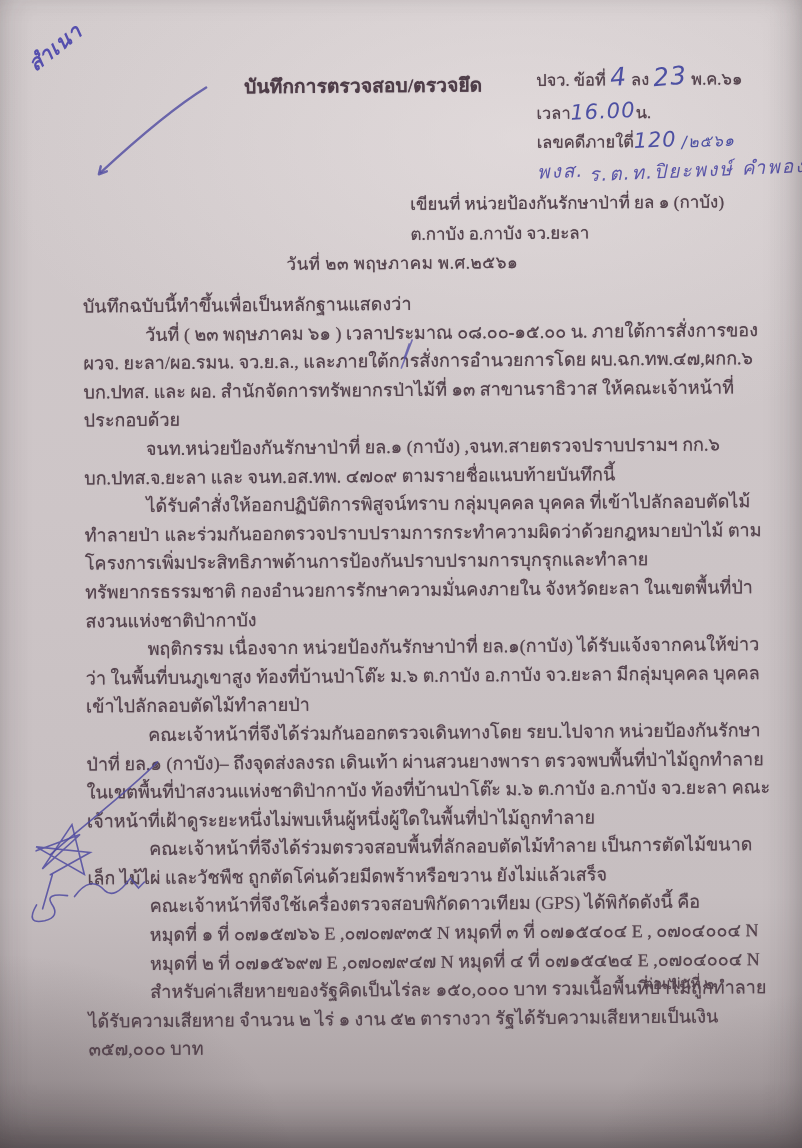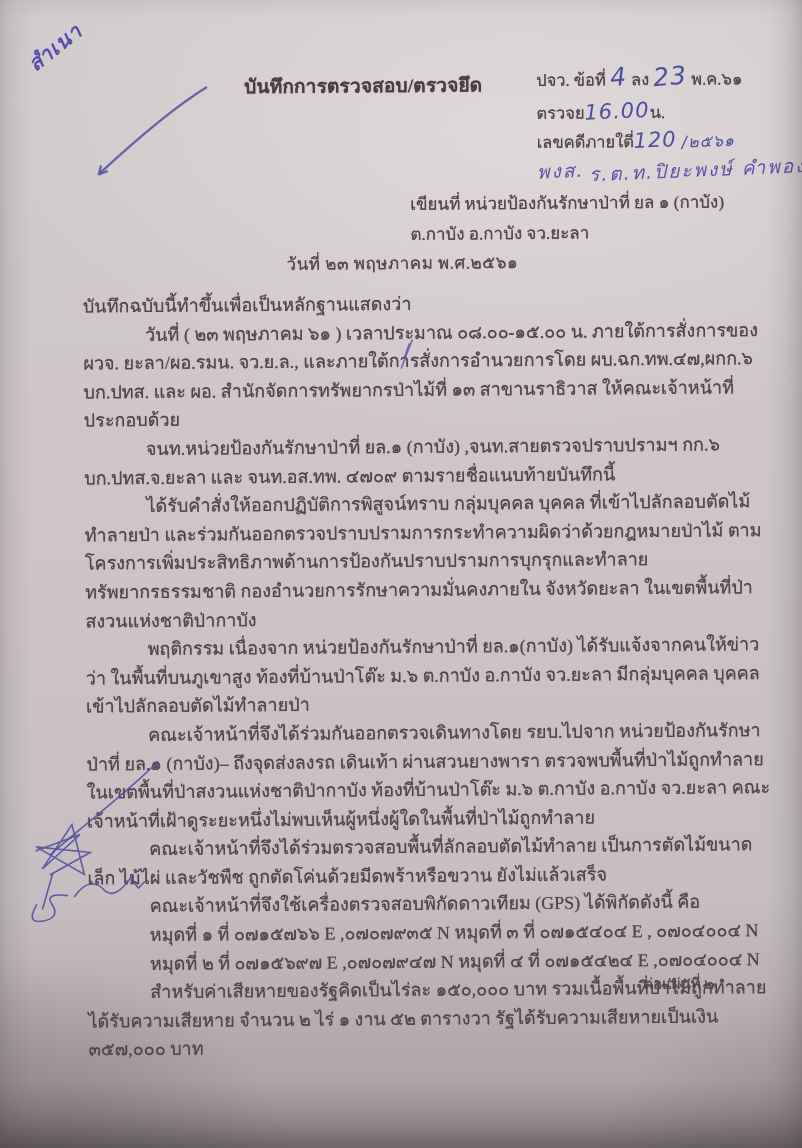--- a/index.html
+++ b/index.html
@@ -76,21 +76,21 @@
 
     <div class="hline l1">
       <span class="printed">ปจว. ข้อที่</span>
       <span class="hand big">4</span>
       <span class="printed">ลง</span>
       <span class="hand big">23</span>
       <span class="printed">พ.ค.๖๑</span>
     </div>
 
     <div class="hline l2">
-      <span class="printed">ตรวจย</span><span class="hand med">16.00</span><span class="printed">น.</span>
+      <span class="printed">เวลา</span><span class="hand med">16.00</span><span class="printed">น.</span>
     </div>
 
     <div class="hline l3">
       <span class="printed">เลขคดีภายใตี่</span><span class="hand med">120</span>
       <span class="hand sm">/๒๕๖๑</span>
     </div>
 
     <div class="hline l4">
       <span class="hand name">พงส.</span>
       <span class="hand name">ร.ต.ท.ปิยะพงษ์ คำพอง</span>

